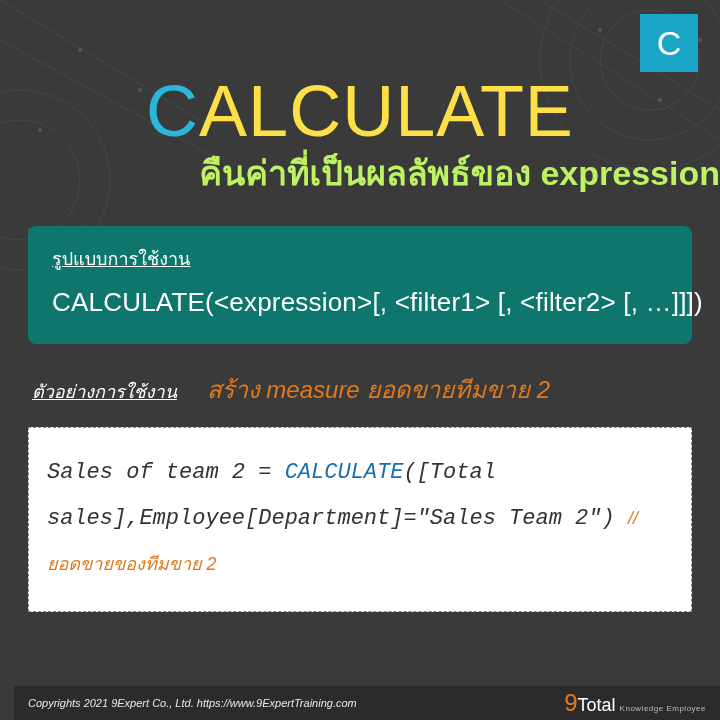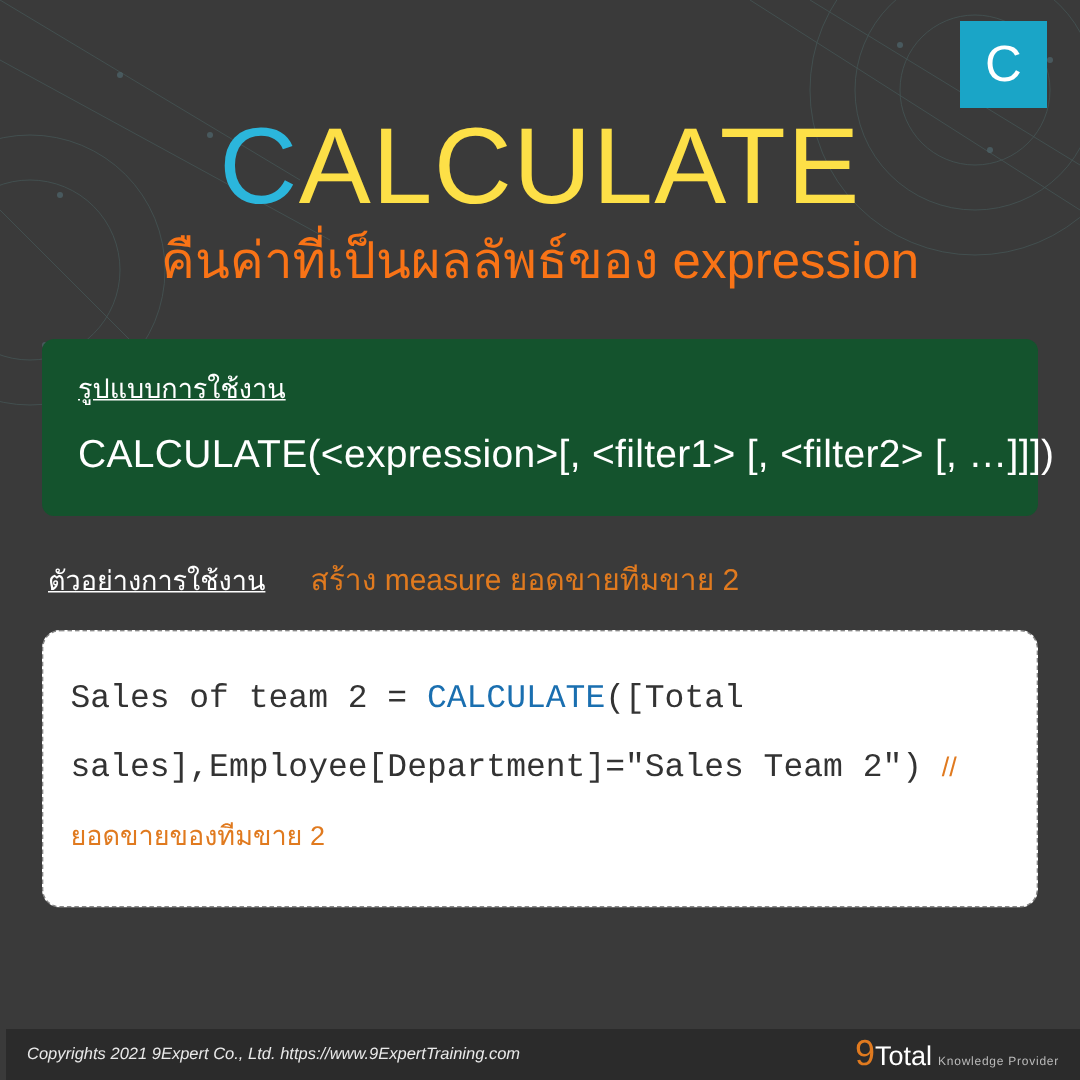--- a/index.html
+++ b/index.html
@@ -30,72 +30,74 @@
   .title-wrap .t1 {
     font-size: 72px;
     font-weight: 400;
     letter-spacing: 1px;
   }
   .title-wrap .t1 .c-accent { color: #2bb6dc; }
   .title-wrap .t1 .rest { color: #fde047; }
   .title-wrap .t2 {
     margin-top: -6px;
     font-size: 34px;
-    color: #f97316;
-    font-weight: 400;
+    color: #bef264;
+    font-weight: 700;
+    text-align: right;
   }
 
   .syntax-box {
     position: relative;
     margin: 26px 28px 0 28px;
-    background: #14532d;
+    background: #0f766e;
     border-radius: 8px;
     padding: 18px 28px 26px 24px;
   }
   .syntax-box .hdr {
     color: #fff; font-size: 18px;
     text-decoration: underline;
     margin-bottom: 14px;
   }
   .syntax-box .syn {
     color: #fff; font-size: 26px;
     letter-spacing: 0.2px;
     white-space: nowrap;
   }
 
   .example-header {
     position: relative;
     margin: 26px 32px 0 32px;
-    display: flex; align-items: baseline; gap: 30px;
+    display: flex; align-items: baseline; gap: 30px; font-style: italic;
   }
   .example-header .lbl {
     color: #fff; font-size: 18px;
     text-decoration: underline;
   }
   .example-header .desc {
-    color: #e07a1f; font-size: 20px;
+    color: #e07a1f; font-size: 24px;
   }
 
   .code-box {
     position: relative;
     margin: 18px 28px 0 28px;
     background: #fff;
     border: 1px dashed #888;
-    border-radius: 12px;
+    border-radius: 0;
     padding: 22px 18px 22px 18px;
     font-family: "Consolas","Courier New",monospace;
     font-size: 22px;
     color: #333;
     line-height: 2.1;
+    font-style: italic;
   }
   .code-box .kw { color: #1a6fb0; }
   .code-box .cmt { color: #e07a1f; font-family: "Segoe UI", Tahoma, sans-serif; font-size: 18px; }
 
   .footer {
-    position: absolute; left: 4px; right: 0; bottom: 0;
+    position: absolute; left: 14px; right: 0; bottom: 0;
     height: 34px;
     background: #2b2b2b;
     display: flex; align-items: center; justify-content: space-between;
     padding: 0 14px;
   }
   .footer .copy {
     color: #e9e9e9; font-size: 11px; font-style: italic;
   }
   .footer .brand {
     color: #fff; font-size: 18px; font-weight: 400;
@@ -157,17 +159,17 @@
 
   <div class="code-box">
     <span>Sales of team 2 = </span><span class="kw">CALCULATE</span><span>([Total sales],Employee[Department]="Sales Team 2") </span><span class="cmt">// ยอดขายของทีมขาย 2</span>
   </div>
 
   <div class="footer">
     <div class="copy">Copyrights 2021 9Expert Co., Ltd.   https://www.9ExpertTraining.com</div>
     <div class="brand">
       <span class="nine">9</span>
         <span>Total</span>
-      <span class="tag">Knowledge Provider</span>
+      <span class="tag">Knowledge Employee</span>
     </div>
   </div>
 
 </div>
 
 </body></html>

